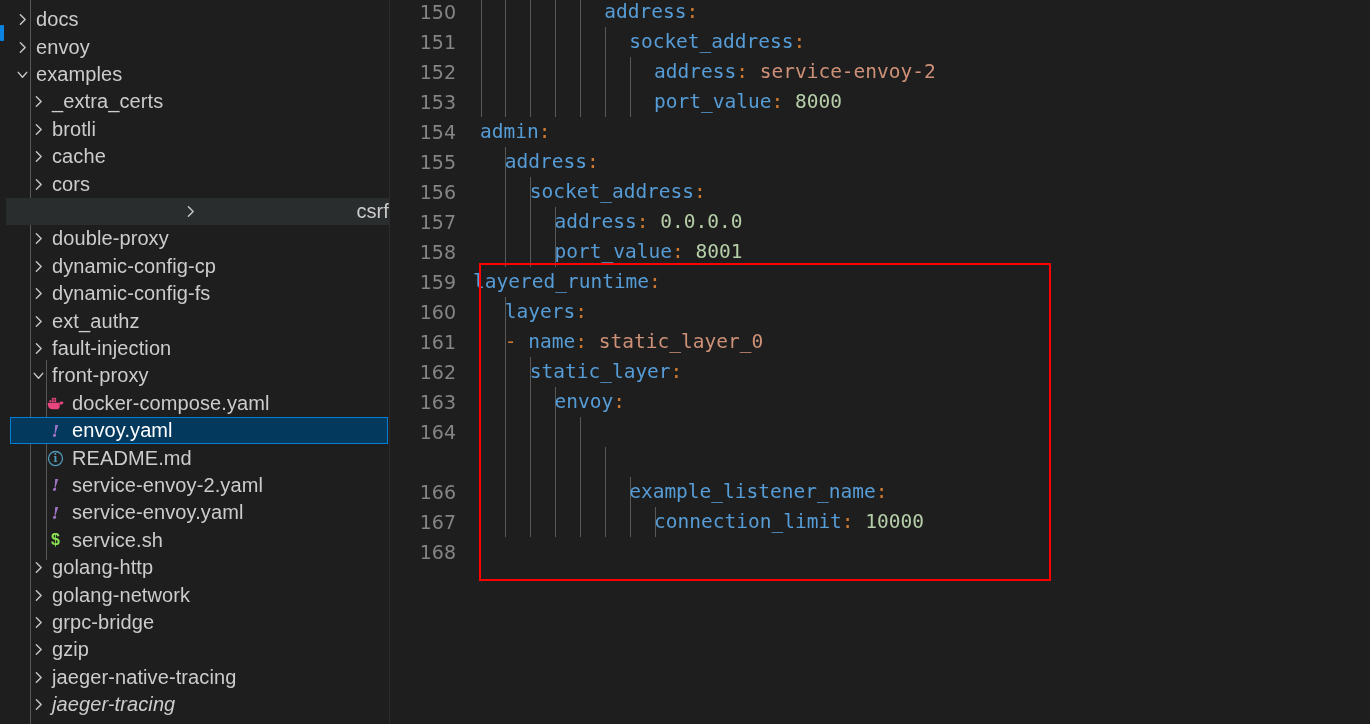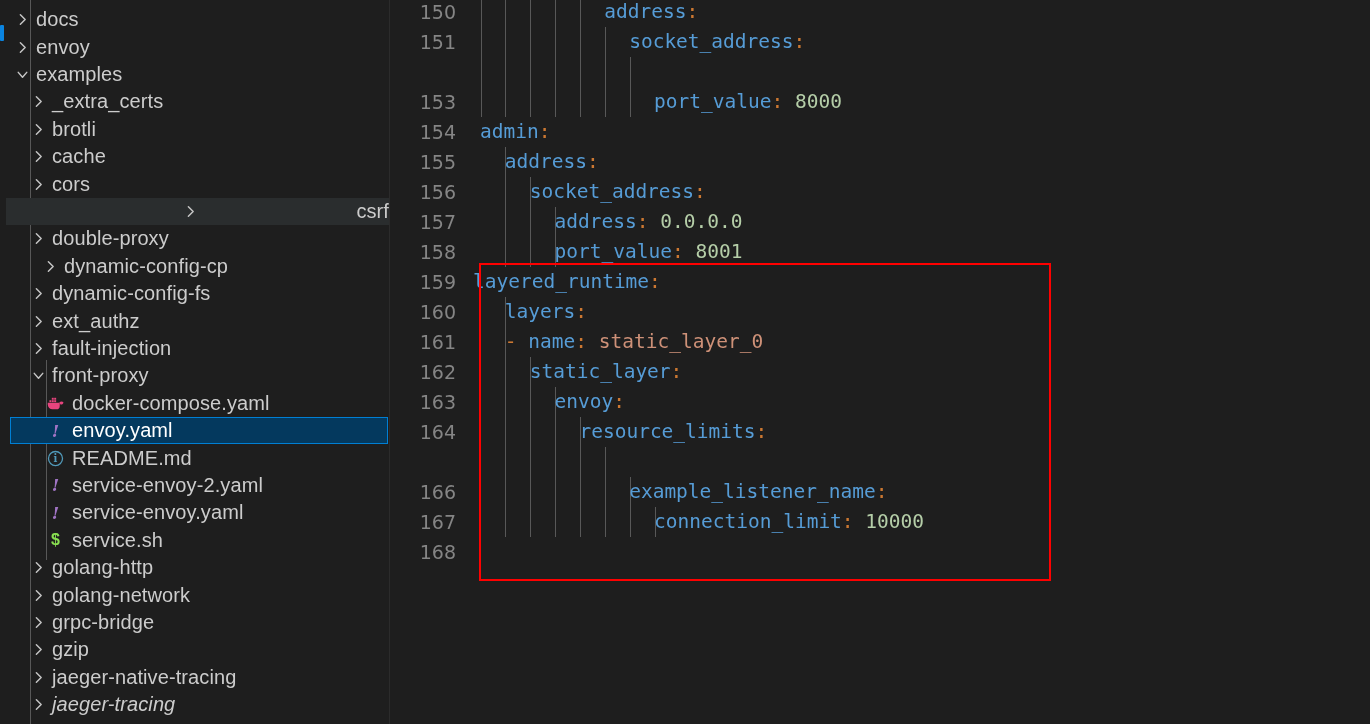--- a/index.html
+++ b/index.html
@@ -201,21 +201,21 @@
         </div>
         <div class="tree-row" style="position: absolute; top: 225.2px; left: 0px; right: 0px;">
           <div style="width: 30px; flex: 0 0 auto;"></div>
           <span class="twisty">
             <svg width="17" height="17" viewBox="0 0 16 16">
               <path d="M6 3.5 L10.5 8 L6 12.5" fill="none" stroke="#c5c5c5" stroke-width="1.4" stroke-linecap="round" stroke-linejoin="round"></path>
             </svg>
           </span>
           <span class="row-label">double-proxy</span>
         </div>
-        <div class="tree-row" style="position: absolute; top: 252.6px; left: 0px; right: 0px; padding-left: 12px;">
+        <div class="tree-row" style="position: absolute; top: 252.6px; left: 0px; right: 0px;">
           <div style="width: 30px; flex: 0 0 auto;"></div>
           <span class="twisty">
             <svg width="17" height="17" viewBox="0 0 16 16">
               <path d="M6 3.5 L10.5 8 L6 12.5" fill="none" stroke="#c5c5c5" stroke-width="1.4" stroke-linecap="round" stroke-linejoin="round"></path>
             </svg>
           </span>
           <span class="row-label">dynamic-config-cp</span>
         </div>
         <div class="tree-row" style="position: absolute; top: 280px; left: 0px; right: 0px;">
           <div style="width: 30px; flex: 0 0 auto;"></div>
@@ -371,32 +371,33 @@
         <div class="ind-guide" style="left: 165.08px; top: 207px; height: 60px;"></div>
         <div class="ind-guide" style="left: 115.36px; top: 297px; height: 240px;"></div>
         <div class="ind-guide" style="left: 140.22px; top: 357px; height: 180px;"></div>
         <div class="ind-guide" style="left: 165.08px; top: 387px; height: 150px;"></div>
         <div class="ind-guide" style="left: 189.94px; top: 417px; height: 120px;"></div>
         <div class="ind-guide" style="left: 214.8px; top: 447px; height: 90px;"></div>
         <div class="ind-guide" style="left: 239.66px; top: 477px; height: 60px;"></div>
         <div class="ind-guide" style="left: 264.52px; top: 507px; height: 30px;"></div>
         <div class="code-line" style="top: -3px;"><span class="ln">150</span><span class="code-text" style="left: 214.3px;"><span class="tok-key">address</span><span class="tok-colon">:</span></span></div>
         <div class="code-line" style="top: 27px;"><span class="ln">151</span><span class="code-text" style="left: 239.16px;"><span class="tok-key">socket_address</span><span class="tok-colon">:</span></span></div>
+        <div class="code-line" style="top: 57px;"><span class="ln">152</span><span class="code-text" style="left: 264.02px;"><span class="tok-key">address</span><span class="tok-colon">: </span><span class="tok-str">service-envoy-2</span></span></div>
         <div class="code-line" style="top: 87px;"><span class="ln">153</span><span class="code-text" style="left: 264.02px;"><span class="tok-key">port_value</span><span class="tok-colon">: </span><span class="tok-num">8000</span></span></div>
         <div class="code-line" style="top: 117px;"><span class="ln">154</span><span class="code-text" style="left: 90px;"><span class="tok-key">admin</span><span class="tok-colon">:</span></span></div>
         <div class="code-line" style="top: 147px;"><span class="ln">155</span><span class="code-text" style="left: 114.86px;"><span class="tok-key">address</span><span class="tok-colon">:</span></span></div>
         <div class="code-line" style="top: 177px;"><span class="ln">156</span><span class="code-text" style="left: 139.72px;"><span class="tok-key">socket_address</span><span class="tok-colon">:</span></span></div>
         <div class="code-line" style="top: 207px;"><span class="ln">157</span><span class="code-text" style="left: 164.58px;"><span class="tok-key">address</span><span class="tok-colon">: </span><span class="tok-num">0.0.0.0</span></span></div>
         <div class="code-line" style="top: 237px;"><span class="ln">158</span><span class="code-text" style="left: 164.58px;"><span class="tok-key">port_value</span><span class="tok-colon">: </span><span class="tok-num">8001</span></span></div>
         <div class="code-line" style="top: 267px;"><span class="ln">159</span><span class="code-text" style="left: 83px; text-align: center;"><span class="tok-key">layered_runtime</span><span class="tok-colon">:</span></span></div>
         <div class="code-line" style="top: 297px;"><span class="ln">160</span><span class="code-text" style="left: 114.86px;"><span class="tok-key">layers</span><span class="tok-colon">:</span></span></div>
         <div class="code-line" style="top: 327px;"><span class="ln">161</span><span class="code-text" style="left: 114.86px;"><span class="tok-punct">- </span><span class="tok-key">name</span><span class="tok-colon">: </span><span class="tok-str">static_layer_0</span></span></div>
         <div class="code-line" style="top: 357px;"><span class="ln">162</span><span class="code-text" style="left: 139.72px;"><span class="tok-key">static_layer</span><span class="tok-colon">:</span></span></div>
         <div class="code-line" style="top: 387px;"><span class="ln">163</span><span class="code-text" style="left: 164.58px;"><span class="tok-key">envoy</span><span class="tok-colon">:</span></span></div>
-        <div class="code-line" style="top: 417px;"><span class="ln">164</span><span class="code-text" style="left: 189.44px;"><span class="tok-key">resource_limits</span><span class="tok-colon">:</span></span></div>
+        <div class="code-line" style="top: 417px;"><span class="ln">164</span></div>
         <div class="code-line" style="top: 477px;"><span class="ln">166</span><span class="code-text" style="left: 239.16px;"><span class="tok-key">example_listener_name</span><span class="tok-colon">:</span></span></div>
         <div class="code-line" style="top: 507px;"><span class="ln">167</span><span class="code-text" style="left: 264.02px;"><span class="tok-key">connection_limit</span><span class="tok-colon">: </span><span class="tok-num">10000</span></span></div>
         <div class="code-line" style="top: 537px;"><span class="ln">168</span><span class="code-text" style="left: 90px;"></span></div>
       </div>
     <div class="annot-box" id="annot" style="left: 89px; top: 263px; width: 572px; height: 318px; border-color: rgb(255, 0, 0);"></div>
   </div>
 
 </div>
 
 </body></html>

